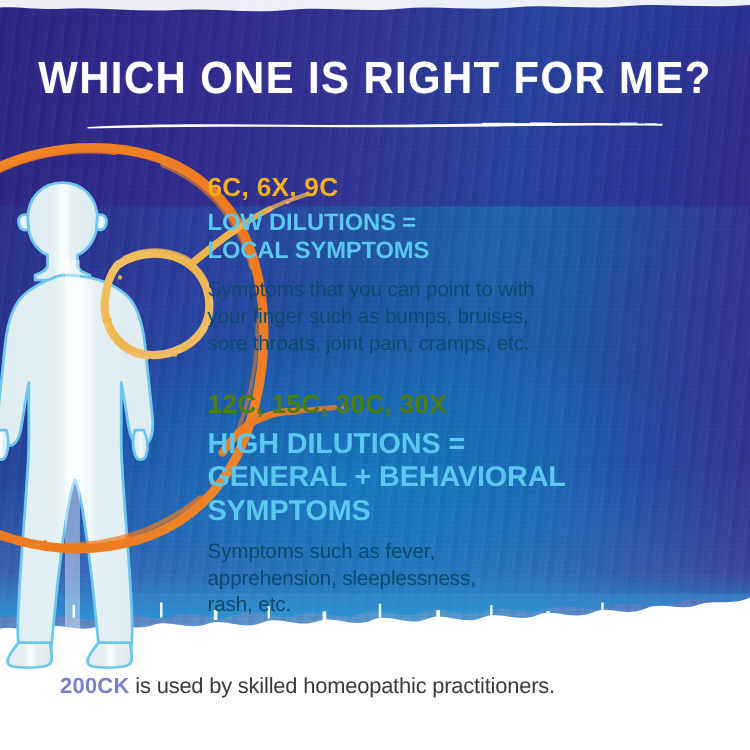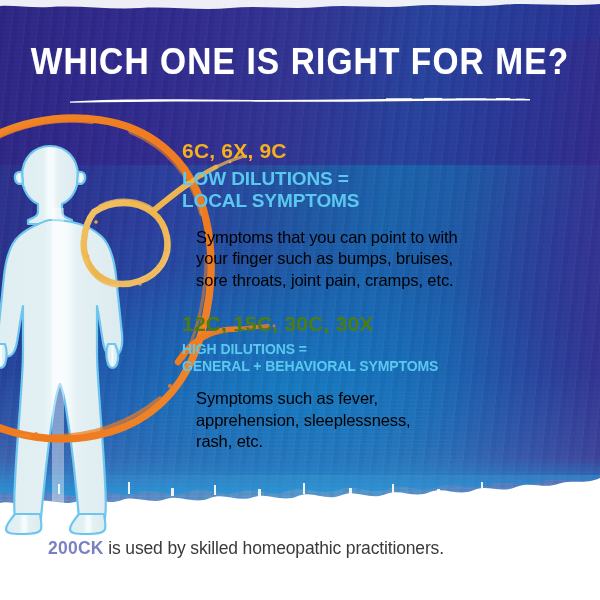--- a/index.html
+++ b/index.html
@@ -185,21 +185,21 @@
     position: absolute;
     left: 68px;
     top: 96px;
     width: 466px;
     height: 9px;
   }
 
   
   .block {
     position: absolute;
-    left: 182px;
+    left: 166px;
     width: 404px;
   }
   .block-a { top: 140px; }
   .block-b { top: 313px; }
 
   .potency {
     font-weight: bold;
     font-size: 21px;
     letter-spacing: 0.2px;
     line-height: 1.05;
@@ -209,27 +209,27 @@
   .potency-b { color: #4d7c0f; }
 
   .subhead {
     color: #5bc8f0;
     font-weight: bold;
     font-size: 19px;
     letter-spacing: -0.1px;
     line-height: 1.18;
     margin: 0 0 9px 0;
   }
-  .subhead-b { font-size: 14px; }
+  .subhead-b { font-size: 23px; }
 
   .body-copy {
-    color: #000000;
+    color: #0c4a6e;
     font-size: 16.5px;
     line-height: 1.30;
-    margin: 14px;
+    margin: 0;
     letter-spacing: -0.1px;
   }
 
   
   .footer {
     position: absolute;
     left: 0;
     top: 538px;
     width: 492px;
     text-align: center;

